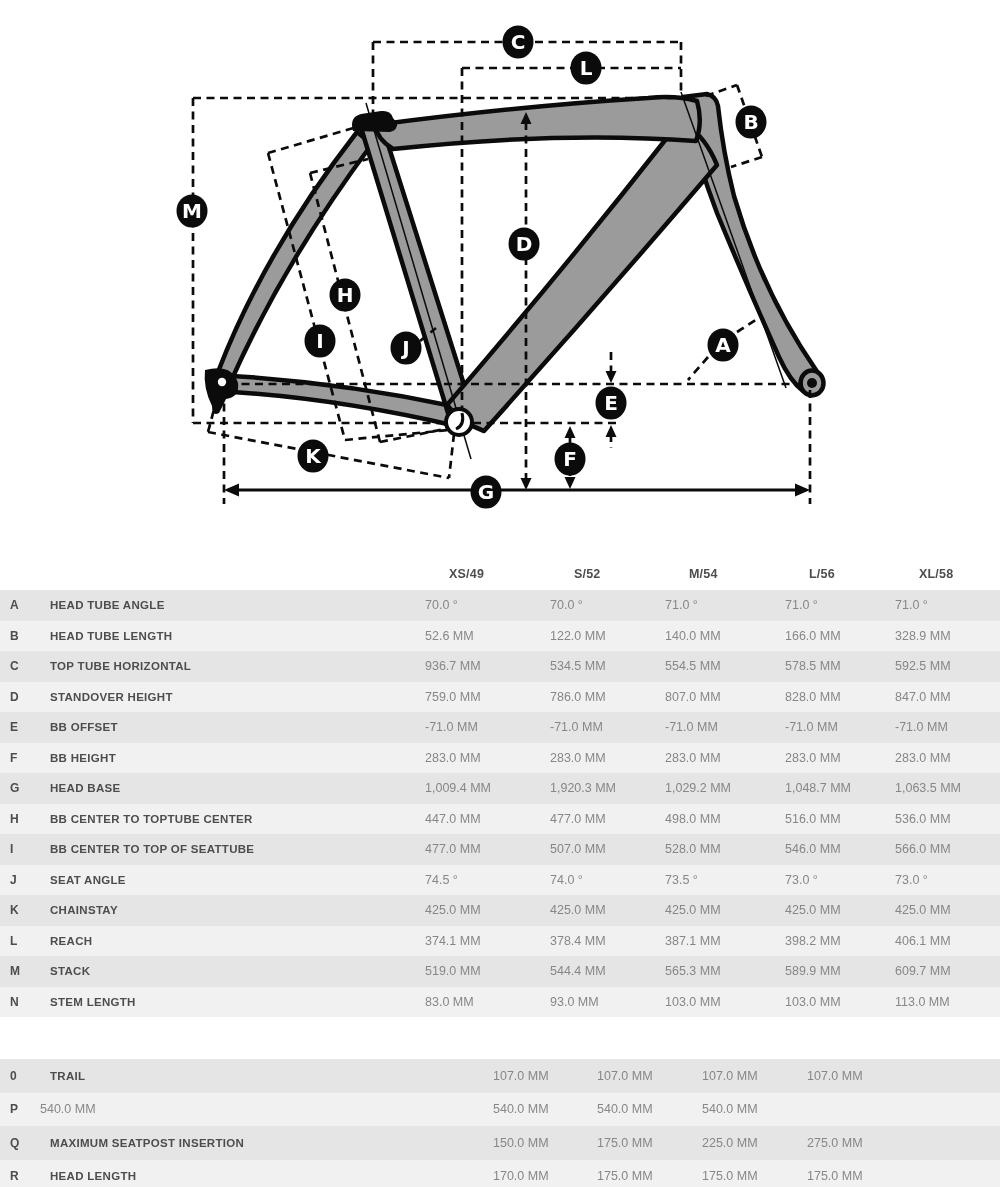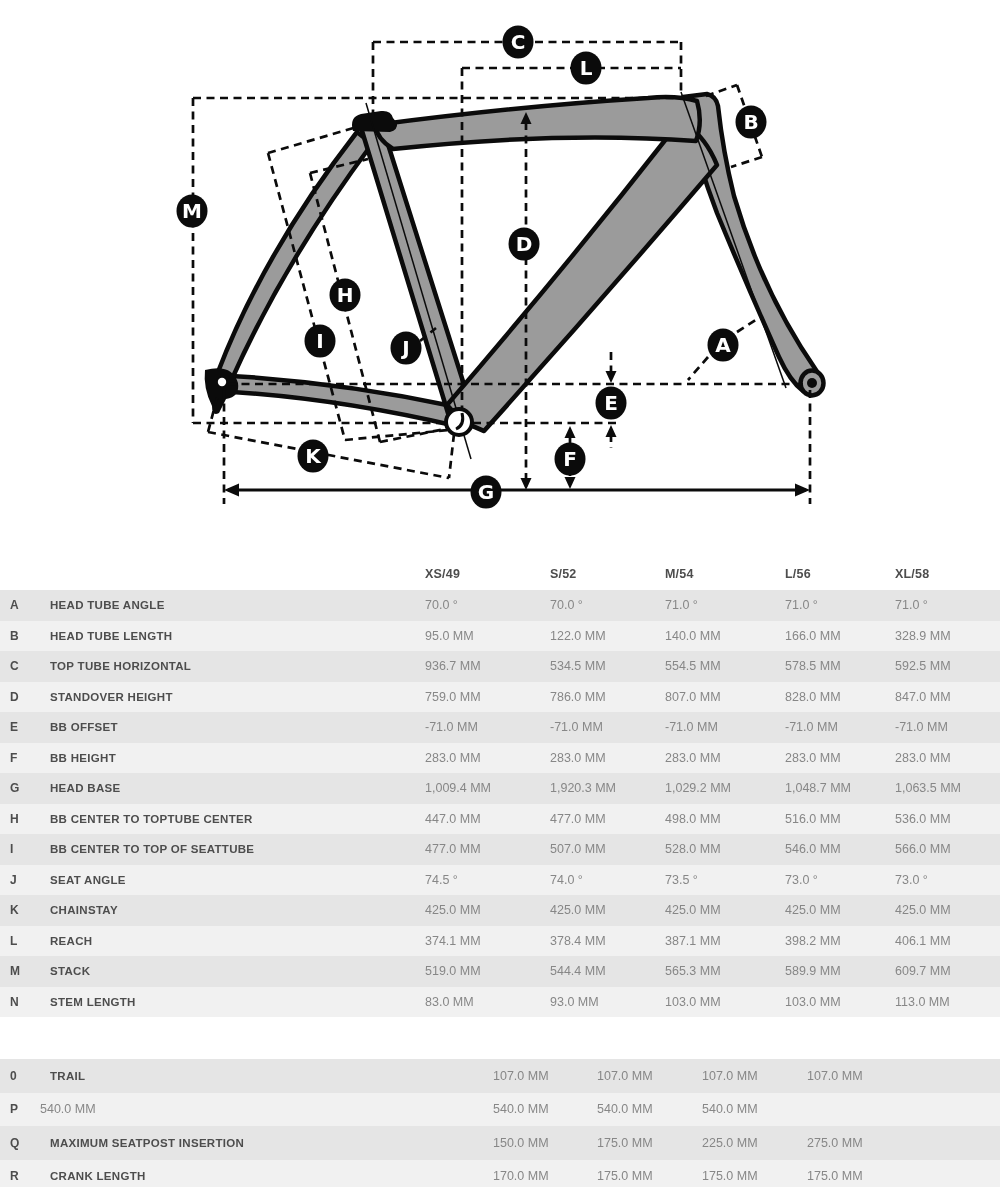--- a/index.html
+++ b/index.html
@@ -12,20 +12,21 @@
   .marker-letter{
     fill:#ffffff;font-family:"DejaVu Sans","Liberation Sans",sans-serif;
     font-weight:bold;font-size:20px;text-anchor:middle;
   }
   
   .geo-table{width:1000px;}
   .thead{
     display:grid;grid-template-columns:425px 125px 115px 120px 110px 1fr;
     height:55px;align-items:end;padding-bottom:9px;box-sizing:border-box;
     background:#ffffff;
+    margin-left:24px;
   }
   .hcell{
     font-size:12.5px;font-weight:bold;color:#4d4d4d;letter-spacing:.2px;
   }
   .row-main,.row-extra{display:grid;align-items:center;}
   .row-main{grid-template-columns:40px 385px 125px 115px 120px 110px 1fr;height:30.5px;}
   .row-extra{grid-template-columns:40px 453px 104px 105px 105px 1fr;height:33.5px;}
   #rows-main .row-main:nth-child(odd){background:#e5e5e5;}
   #rows-main .row-main:nth-child(even){background:#f1f1f1;}
   #rows-extra .row-extra:nth-child(odd){background:#e5e5e5;}
@@ -167,21 +168,21 @@
         <div class="cell label">HEAD TUBE ANGLE</div>
         <div class="cell value">70.0 °</div>
         <div class="cell value">70.0 °</div>
         <div class="cell value">71.0 °</div>
         <div class="cell value">71.0 °</div>
         <div class="cell value">71.0 °</div>
       </div>
       <div class="row-main">
         <div class="cell letter">B</div>
         <div class="cell label">HEAD TUBE LENGTH</div>
-        <div class="cell value">95.0 MM</div>
+        <div class="cell value">52.6 MM</div>
         <div class="cell value">122.0 MM</div>
         <div class="cell value">140.0 MM</div>
         <div class="cell value">166.0 MM</div>
         <div class="cell value">328.9 MM</div>
       </div>
       <div class="row-main">
         <div class="cell letter">C</div>
         <div class="cell label">TOP TUBE HORIZONTAL</div>
         <div class="cell value">936.7 MM</div>
         <div class="cell value">534.5 MM</div>
@@ -309,20 +310,20 @@
       <div class="row-extra">
         <div class="cell letter">Q</div>
         <div class="cell label">MAXIMUM SEATPOST INSERTION</div>
         <div class="cell value">150.0 MM</div>
         <div class="cell value">175.0 MM</div>
         <div class="cell value">225.0 MM</div>
         <div class="cell value">275.0 MM</div>
       </div>
       <div class="row-extra">
         <div class="cell letter">R</div>
-        <div class="cell label">CRANK LENGTH</div>
+        <div class="cell label">HEAD LENGTH</div>
         <div class="cell value">170.0 MM</div>
         <div class="cell value">175.0 MM</div>
         <div class="cell value">175.0 MM</div>
         <div class="cell value">175.0 MM</div>
       </div>
     </div>
 </div>
 
 </body></html>

